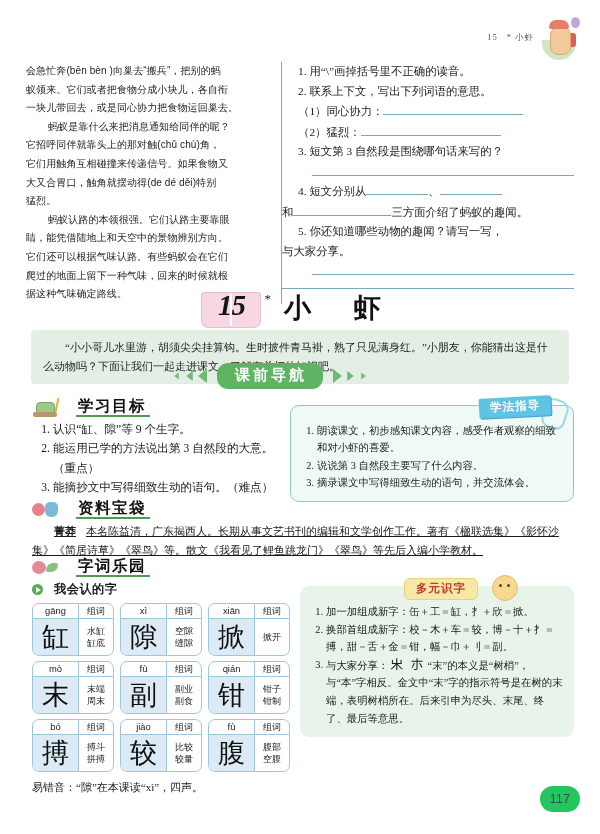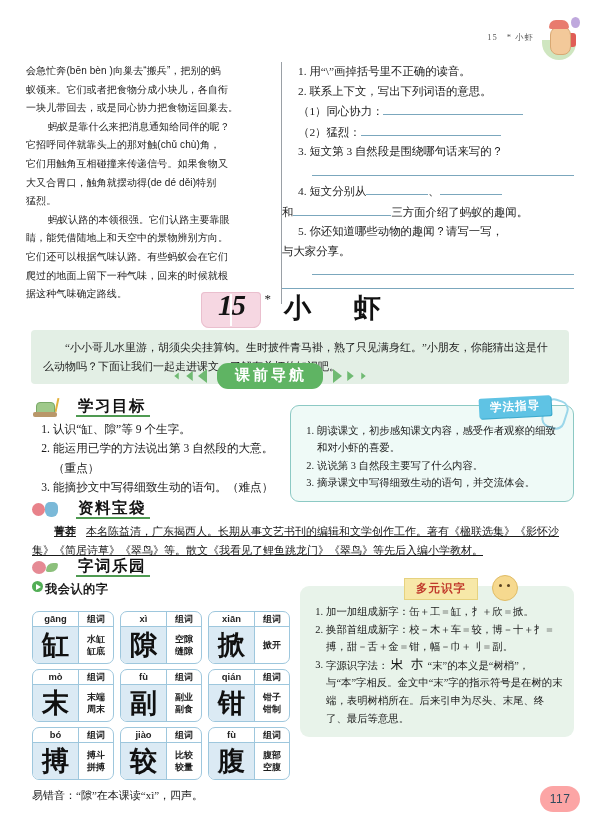--- a/index.html
+++ b/index.html
@@ -390,23 +390,23 @@
 
   
   .fun-block {
     position: absolute;
     top: 557px;
     left: 32px;
     width: 262px;
   }
   .sub-head {
     display: flex;
-    align-items: flex-start;
-    gap: 2px;
-    margin: 4px 0 13px 0;
+    align-items: center;
+    gap: 11px;
+    margin: 4px 0 5px 0;
   }
   .play-dot {
     width: 11px; height: 11px;
     border-radius: 50%;
     background: #52ae56;
     position: relative;
     flex: 0 0 11px;
   }
   .play-dot:after {
     content: "";
@@ -429,21 +429,20 @@
     gap: 5px 6px;
     width: 258px;
   }
   .zi-card {
     width: 82px;
     box-sizing: border-box;
     border: 1px solid #9ec7dd;
     border-radius: 7px;
     overflow: hidden;
     background: #ffffff;
-    font-weight: bold;
   }
   .zc-top {
     display: flex;
     height: 14px;
     border-bottom: 1px solid #9ec7dd;
   }
   .zc-pinyin {
     width: 45px;
     font-family: "Liberation Sans", sans-serif;
     font-size: 9.4px;
@@ -505,21 +504,21 @@
   .duo-label {
     position: absolute;
     top: -8px;
     left: 104px;
     background: #f7e8a8;
     color: #c0392b;
     font-size: 11.5px;
     font-weight: bold;
     letter-spacing: 1px;
     padding: 2px 11px 3px 11px;
-    border-radius: 0;
+    border-radius: 6px;
     border: 1px solid #e6d27f;
   }
   .duo-mascot {
     position: absolute;
     top: -11px;
     left: 192px;
     width: 24px;
     height: 24px;
     border-radius: 50%;
     background: #f6d98f;
@@ -547,21 +546,21 @@
     padding: 0 2px;
   }
 
   
   .page-num {
     position: absolute;
     right: 20px;
     bottom: 22px;
     width: 40px;
     height: 26px;
-    background: #fca5a5;
+    background: #22c55e;
     border-radius: 13px;
     color: #2f4a5c;
     font-family: "Liberation Sans", sans-serif;
     font-size: 12px;
     text-align: center;
     line-height: 26px;
     letter-spacing: 0.5px;
   }
 </style>
 </head>
@@ -816,19 +815,19 @@
 
     <p class="note-line">易错音：“隙”在本课读“xì”，四声。</p>
   </div>
 
   <div class="duo-box">
     <span class="duo-label">多元识字</span>
     <span class="duo-mascot"></span>
     <ul class="ol-hand">
       <li><span class="num">1.</span><span>加一加组成新字：缶＋工＝缸，扌＋欣＝掀。</span></li>
       <li><span class="num">2.</span><span>换部首组成新字：校－木＋车＝较，博－十＋扌＝搏，甜－舌＋金＝钳，幅－巾＋刂＝副。</span></li>
-      <li><span class="num">3.</span><span>字源识字法：</span><span class="oracle">𣎵 朩</span><span>“末”的本义是“树梢”，与“本”字相反。金文中“末”字的指示符号是在树的末端，表明树梢所在。后来引申为尽头、末尾、终了、最后等意思。</span></li>
+      <li><span class="num">3.</span><span>与大家分享：</span><span class="oracle">𣎵 朩</span><span>“末”的本义是“树梢”，与“本”字相反。金文中“末”字的指示符号是在树的末端，表明树梢所在。后来引申为尽头、末尾、终了、最后等意思。</span></li>
     </ul>
   </div>
 
   <div class="page-num">117</div>
 
 </div>
 
 </body></html>

